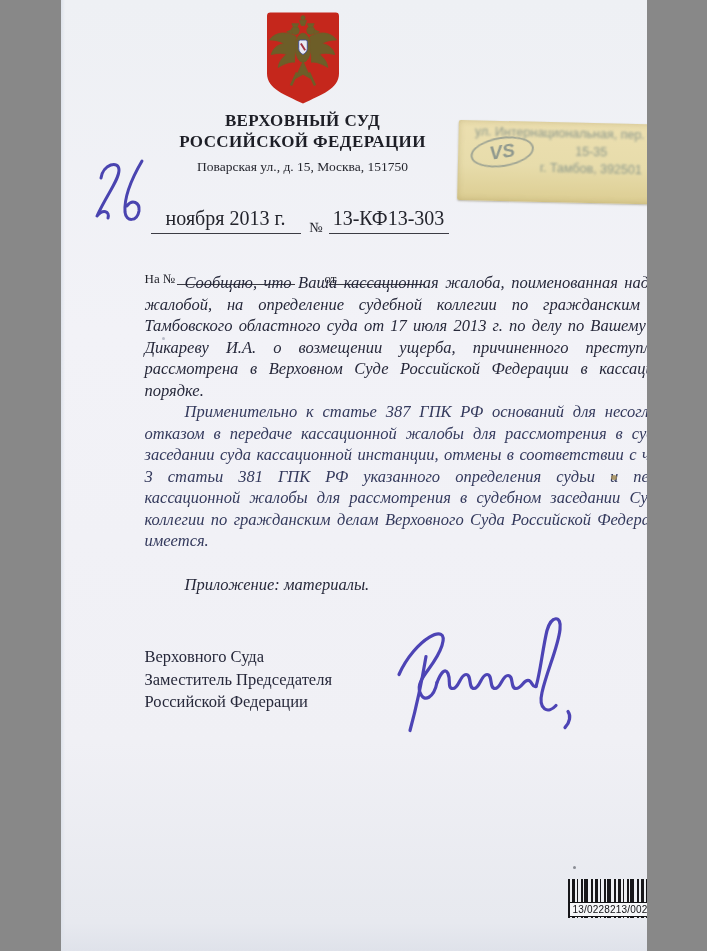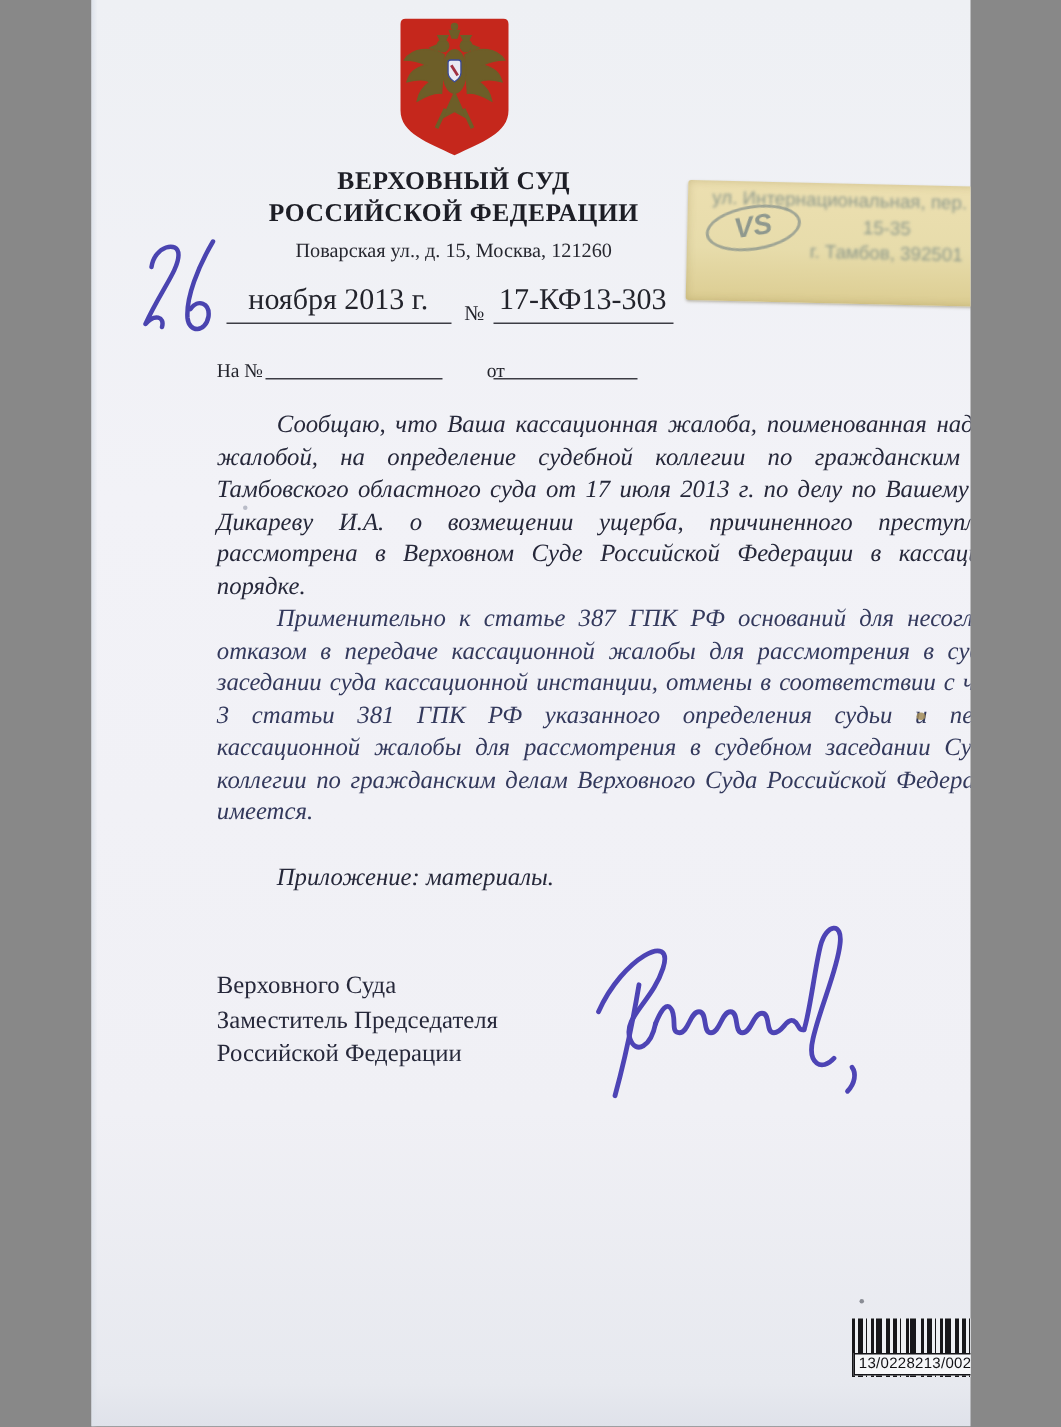--- a/index.html
+++ b/index.html
@@ -14,31 +14,31 @@
     overflow:hidden;
     color:#23242c;
   }
 
   
   .letterhead { position:absolute; left:56px; top:10px; width:372px; text-align:center; }
   .emblem { width:88px; height:96px; margin:0 auto 4px auto; display:block; }
   .org-name { font-weight:bold; font-size:17px; line-height:21px; letter-spacing:.4px; color:#1d1e26; }
   .org-address { font-size:13.5px; margin-top:7px; color:#26272f; }
 
-  .date-row { position:relative; margin-top:14px; height:34px; text-align:left; }
+  .date-row { position:relative; margin-top:32px; height:34px; text-align:left; }
   .date-text {
     position:absolute; left:34px; width:150px; text-align:center;
     font-size:20px; padding-bottom:3px; border-bottom:1.5px solid #3c3c44;
   }
   .num-sign { position:absolute; left:193px; top:13px; font-size:14px; }
   .ref-number {
     position:absolute; left:212px; width:120px; text-align:center;
     font-size:20px; padding-bottom:3px; border-bottom:1.5px solid #3c3c44;
   }
-  .na-row { position:relative; margin-top:16px; height:18px; text-align:left; font-size:13px; }
+  .na-row { position:relative; margin-top:30px; height:18px; text-align:left; font-size:13px; }
   .na-label { position:absolute; left:28px; top:0; }
   .na-line1 { position:absolute; left:60px; top:13px; width:118px; border-bottom:1.5px solid #3c3c44; }
   .ot-label { position:absolute; left:208px; top:0; }
   .na-line2 { position:absolute; left:212px; top:13px; width:96px; border-bottom:1.5px solid #3c3c44; }
 
   .handwritten-day { position:absolute; left:26px; top:156px; width:78px; height:74px; z-index:3; }
 
   
   .recipient { position:absolute; left:462px; top:103px; font-size:17px; color:#26272f;margin-top:32px; }
 
@@ -131,26 +131,26 @@
         <path d="M58,31 C70,24 83,26 89,35 C81,35 76,37 72,39 C81,41 85,45 87,52 C79,50 73,50 69,52 C75,56 78,61 79,67 C72,63 65,60 60,61 Z"></path>
         <path d="M50,60 L41,80 L50,75 L59,80 Z"></path>
         <path d="M43,73 L36,88 M57,73 L64,88" fill="none" stroke-width="3"></path>
       </g>
       <path d="M45,37 Q45,35 47,35 H53 Q55,35 55,37 V45 C55,49 52,50.5 50,52 C48,50.5 45,49 45,45 Z" fill="#e9eaf2" stroke="#3a4a9a" stroke-width="1"></path>
       <path d="M47.5,39 L52.5,47" stroke="#a03040" stroke-width="2.2"></path>
     </svg>
 
     <div class="org-name">ВЕРХОВНЫЙ СУД</div>
     <div class="org-name">РОССИЙСКОЙ ФЕДЕРАЦИИ</div>
-    <div class="org-address">Поварская ул., д. 15, Москва, 121260</div>
+    <div class="org-address">Поварская ул., д. 15, Москва, 151750</div>
 
     <div class="date-row">
       <span class="date-text">ноября 2013 г.</span>
       <span class="num-sign">№</span>
-      <span class="ref-number">17-КФ13-303</span>
+      <span class="ref-number">13-КФ13-303</span>
     </div>
 
     <div class="na-row">
       <span class="na-label">На №</span>
       <span class="na-line1"></span>
       <span class="ot-label">от</span>
       <span class="na-line2"></span>
     </div>
   </div>
 

